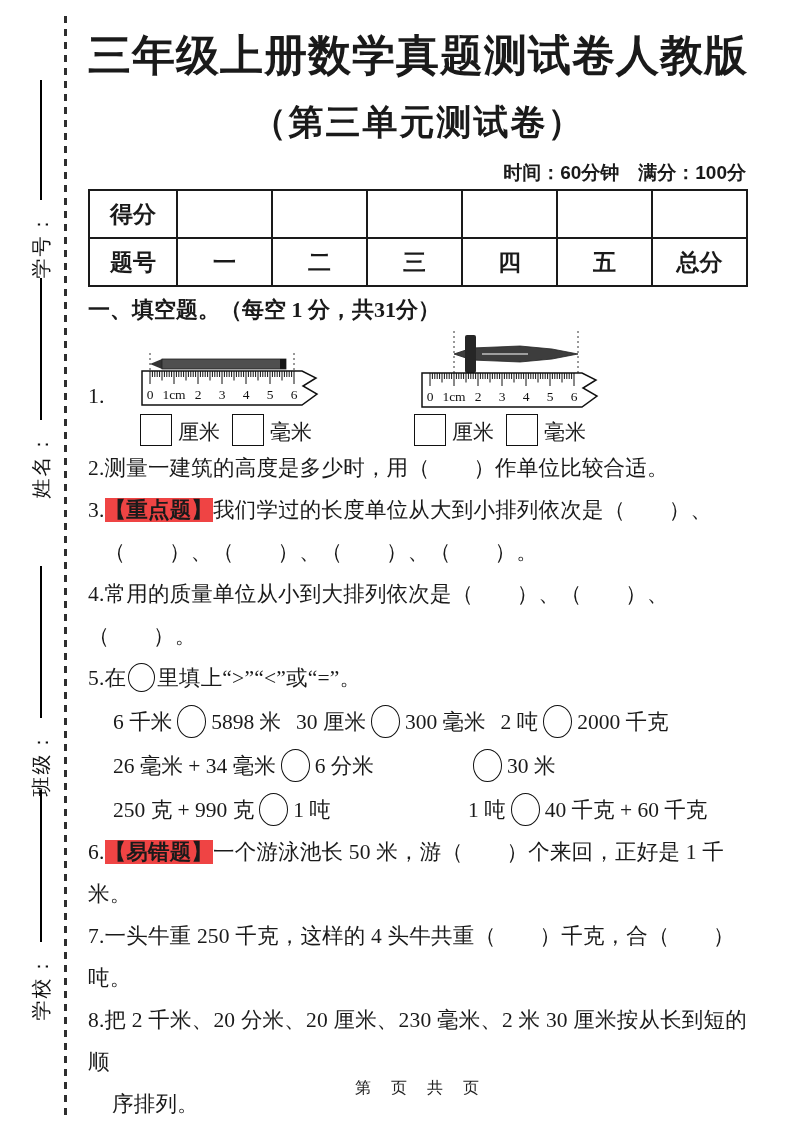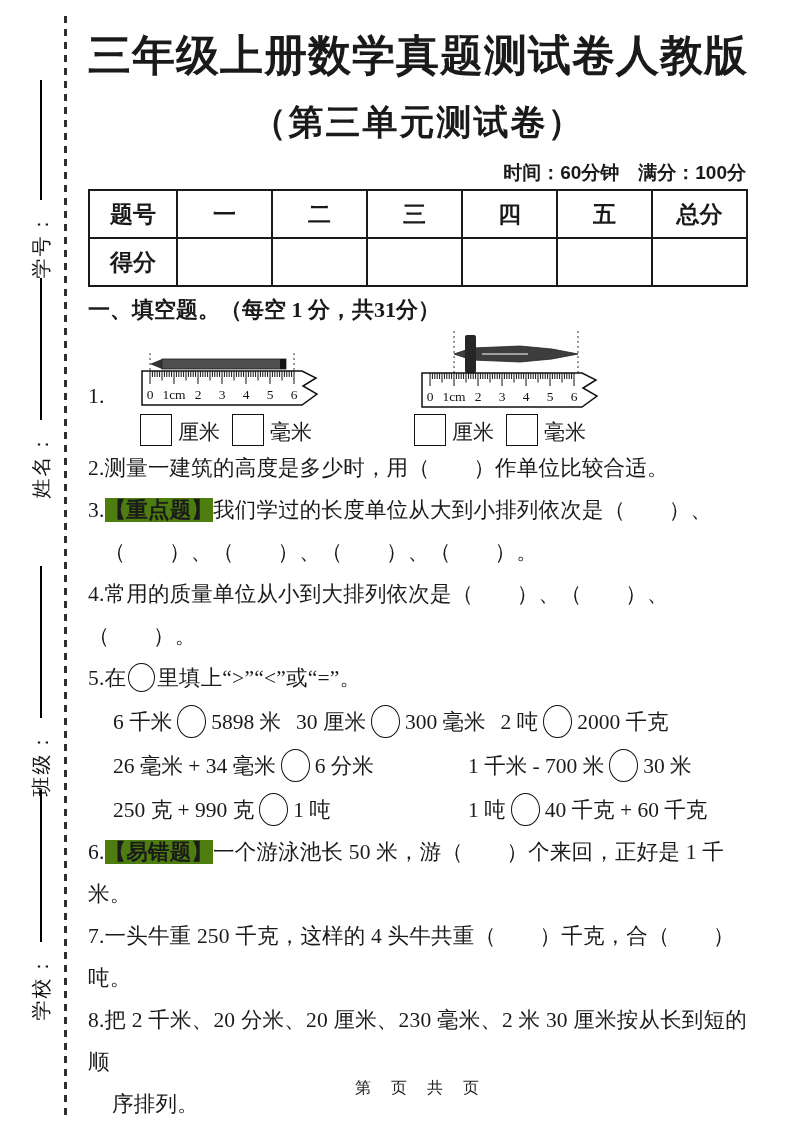--- a/index.html
+++ b/index.html
@@ -40,21 +40,21 @@
   .ans-group{display:flex;align-items:flex-end;}
   .grp1{margin-left:52px;}
   .grp2{margin-left:90px;}
   .ans-box{width:30px;height:30px;border:1.5px solid #111;background:#fff;flex:none;}
   .ans-unit{font-size:21px;margin:0 12px 0 6px;}
 
   
   .para{margin:0;font-size:21.5px;line-height:42px;letter-spacing:0.2px;}
   .indent1{padding-left:16px;}
   .indent2{padding-left:24px;}
-  .badge{font-weight:bold;background:#4d7c0f;font-family:"Liberation Sans",sans-serif;}
+  .badge{font-weight:bold;background:#ef4444;font-family:"Liberation Sans",sans-serif;}
 
   
   .cmp-circle{display:inline-block;width:27px;height:31px;border:1.5px solid #111;border-radius:50%;
         vertical-align:middle;margin:0 5px;flex:none;}
   .circle-inline{display:inline-block;width:25px;height:27px;border:1.5px solid #111;border-radius:50%;
         vertical-align:-7px;margin:0 2px;}
   .cmp-row{padding-left:25px;display:flex;align-items:center;height:44px;font-size:21.5px;}
   .cmp-item{display:flex;align-items:center;white-space:nowrap;}
   .cmp-row1 .cmp-item{margin-right:15px;}
   .cmp-col .cmp-item:first-child{width:355px;}
@@ -110,37 +110,37 @@
       <colgroup>
           <col style="width:88px">
           <col>
           <col>
           <col>
           <col>
           <col>
           <col>
         </colgroup>
       <tbody>
-          <tr data-name="score-table-header-row">
+          <tr data-name="score-table-score-row">
+        <td data-name="score-row-label">得分</td>
+        <td data-name="score-cell"></td>
+        <td data-name="score-cell"></td>
+        <td data-name="score-cell"></td>
+        <td data-name="score-cell"></td>
+        <td data-name="score-cell"></td>
+        <td data-name="score-cell"></td>
+      </tr>
+      <tr data-name="score-table-header-row">
         <td data-name="col-header-question-no">题号</td>
         <td data-name="col-header-1">一</td>
         <td data-name="col-header-2">二</td>
         <td data-name="col-header-3">三</td>
         <td data-name="col-header-4">四</td>
         <td data-name="col-header-5">五</td>
         <td data-name="col-header-total">总分</td>
-      </tr>
-      <tr data-name="score-table-score-row">
-        <td data-name="score-row-label">得分</td>
-        <td data-name="score-cell"></td>
-        <td data-name="score-cell"></td>
-        <td data-name="score-cell"></td>
-        <td data-name="score-cell"></td>
-        <td data-name="score-cell"></td>
-        <td data-name="score-cell"></td>
       </tr>
     </tbody>
       </table>
 
     <p class="sec-heading" data-name="section1-heading"><span class="main" data-name="section1-heading-main">一、填空题。</span><span class="note" data-name="section1-heading-note">（每空 1 分，共31分）</span></p>
 
     <div class="q1-row" data-name="question-1-figures">
       <span class="q-num" data-name="question-1-number">1.</span>
 
       <svg class="fig-left" data-name="pencil-ruler-figure" width="180" height="58" viewBox="0 0 180 58">
@@ -351,21 +351,20 @@
           <span data-name="compare-right">2000 千克</span>
         </span>
     </div>
     <div class="cmp-row cmp-col" data-name="q5-compare-row-2">
       <span class="cmp-item" data-name="compare-item">
           <span data-name="compare-left">26 毫米 + 34 毫米</span>
           <span class="cmp-circle" data-name="compare-circle"></span>
           <span data-name="compare-right">6 分米</span>
         </span>
       <span class="cmp-item" data-name="compare-item">
-          <span data-name="compare-left">1 千米 - 700 米</span>
           <span class="cmp-circle" data-name="compare-circle"></span>
           <span data-name="compare-right">30 米</span>
         </span>
     </div>
     <div class="cmp-row cmp-col" data-name="q5-compare-row-3">
       <span class="cmp-item" data-name="compare-item">
           <span data-name="compare-left">250 克 + 990 克</span>
           <span class="cmp-circle" data-name="compare-circle"></span>
           <span data-name="compare-right">1 吨</span>
         </span>

